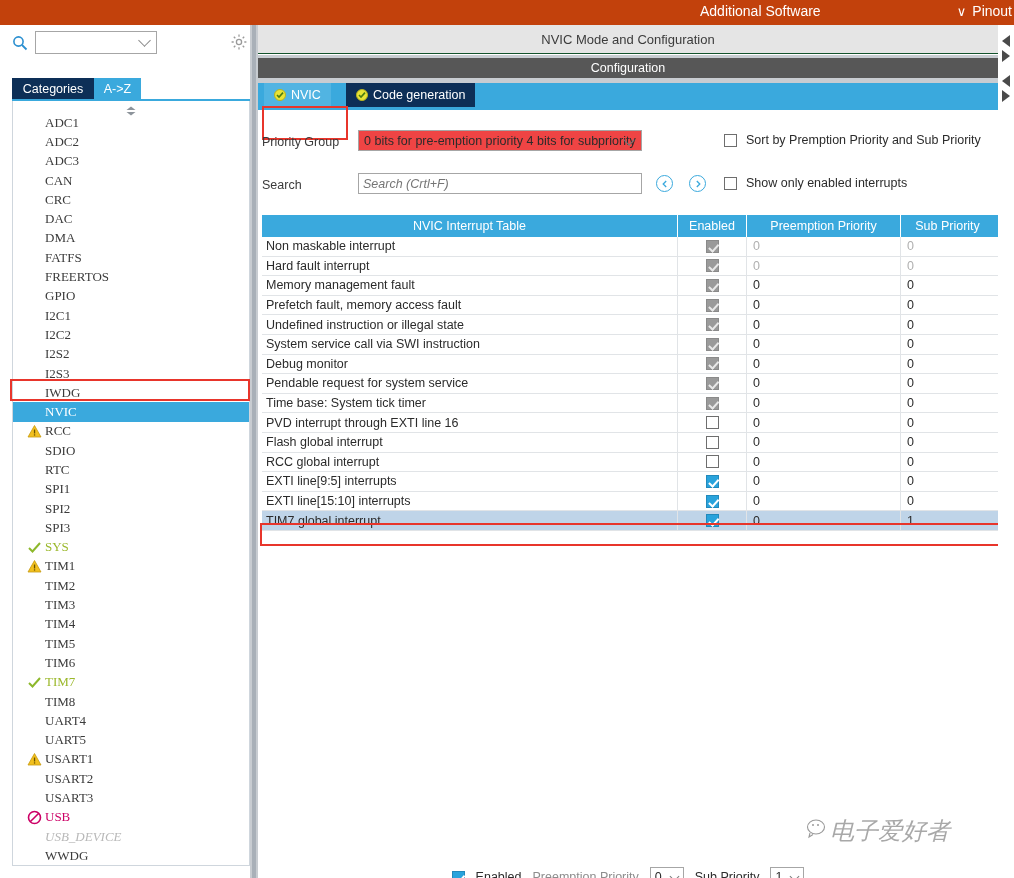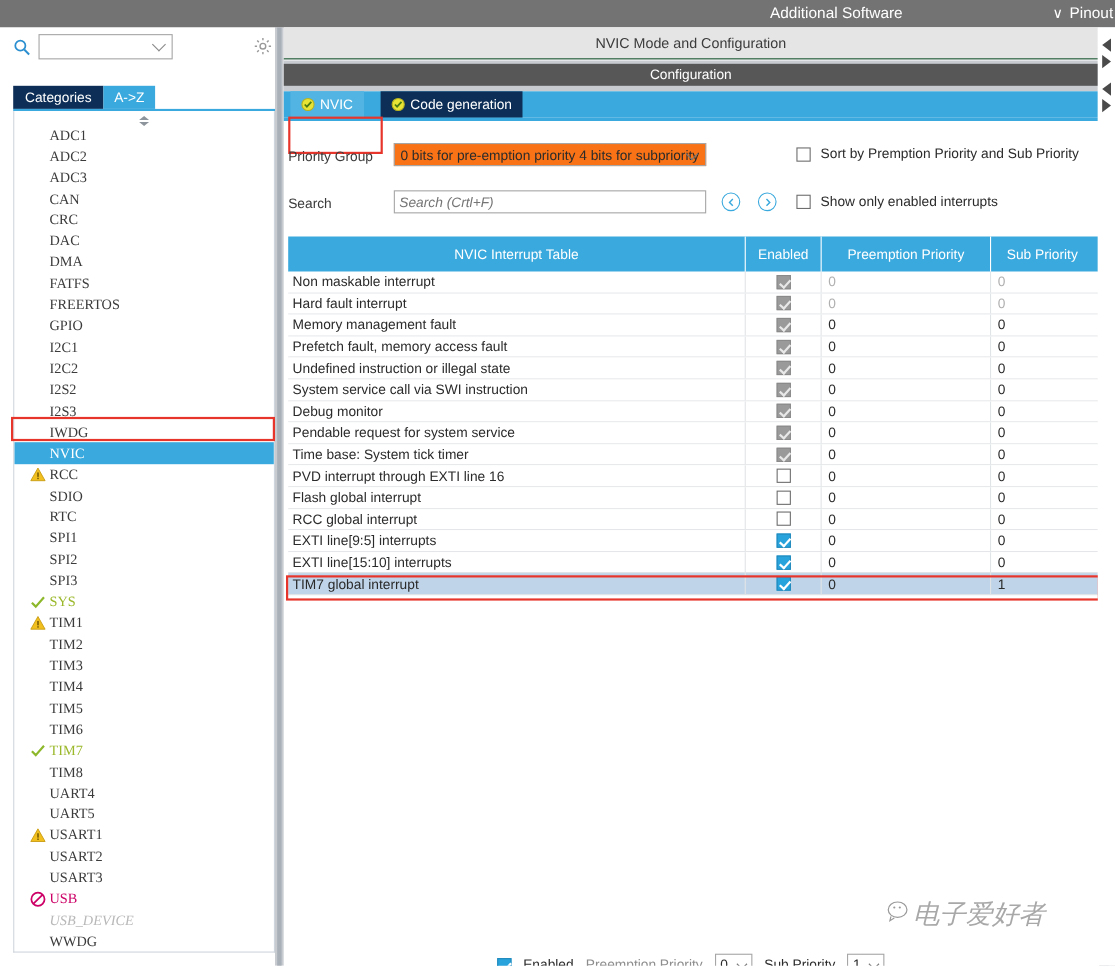--- a/index.html
+++ b/index.html
@@ -7,21 +7,21 @@
     width: 1014px; height: 878px;
     font-family: "Liberation Sans", sans-serif;
     background: #ffffff;
     overflow: hidden;
   }
   #app { position: relative; width: 1014px; height: 878px; }
 
   
   .topbar {
     position: absolute; left: 0; top: 0; width: 1014px; height: 25px;
-    background: #737373;
+    background: #c2410c;
     text-decoration: underline;
   }
   .topbar-title {
     position: absolute; left: 700px; top: 3px;
     font-size: 14px; color: #ffffff;
   }
   .topbar-pinout {
     position: absolute; right: 2px; top: 3px;
     font-size: 14px; color: #ffffff; white-space: nowrap;
   }
@@ -151,21 +151,21 @@
 
   
   .pg-row {
     position: absolute; left: 0; top: 105px; width: 740px; height: 28px;
   }
   .pg-label {
     position: absolute; left: 4px; top: 5px; font-size: 12.5px; color: #3b3b3b;
   }
   .pg-select {
     position: absolute; left: 100px; top: 0; width: 284px; height: 21px;
-    border: 1px solid #a6a6a6; background: #f97316;
+    border: 1px solid #a6a6a6; background: #ef4444;
     font-size: 12.5px; color: #2b2b2b;
     display: flex; align-items: center; padding-left: 5px;
   }
   .pg-select .caret {
     position: absolute; right: 8px; top: 5px; width: 8px; height: 8px;
     border-right: 1.6px solid #7a7a7a; border-bottom: 1.6px solid #7a7a7a;
     transform: rotate(45deg);
   }
   .cb-row {
     position: absolute; display: flex; align-items: center; gap: 9px;
@@ -208,21 +208,21 @@
     border-radius: 50%; border: 1.5px solid #3aa9dd;
     display: flex; align-items: center; justify-content: center;
     color: #3aa9dd; font-size: 10px; cursor: pointer;
   }
 
   
   .itable {
     position: absolute; left: 4px; top: 190px; width: 736px;
   }
   .ith {
-    display: flex; height: 32px; background: #3aa9dd; color: #ffffff;
+    display: flex; height: 22px; background: #3aa9dd; color: #ffffff;
     font-size: 12.5px;
   }
   .ith > div {
     display: flex; align-items: center; justify-content: center;
     border-right: 1px solid #ffffff;
   }
   .c-name  { width: 416px; }
   .c-en    { width: 69px; }
   .c-pre   { width: 154px; }
   .c-sub   { width: 93px; border-right: none !important; }

